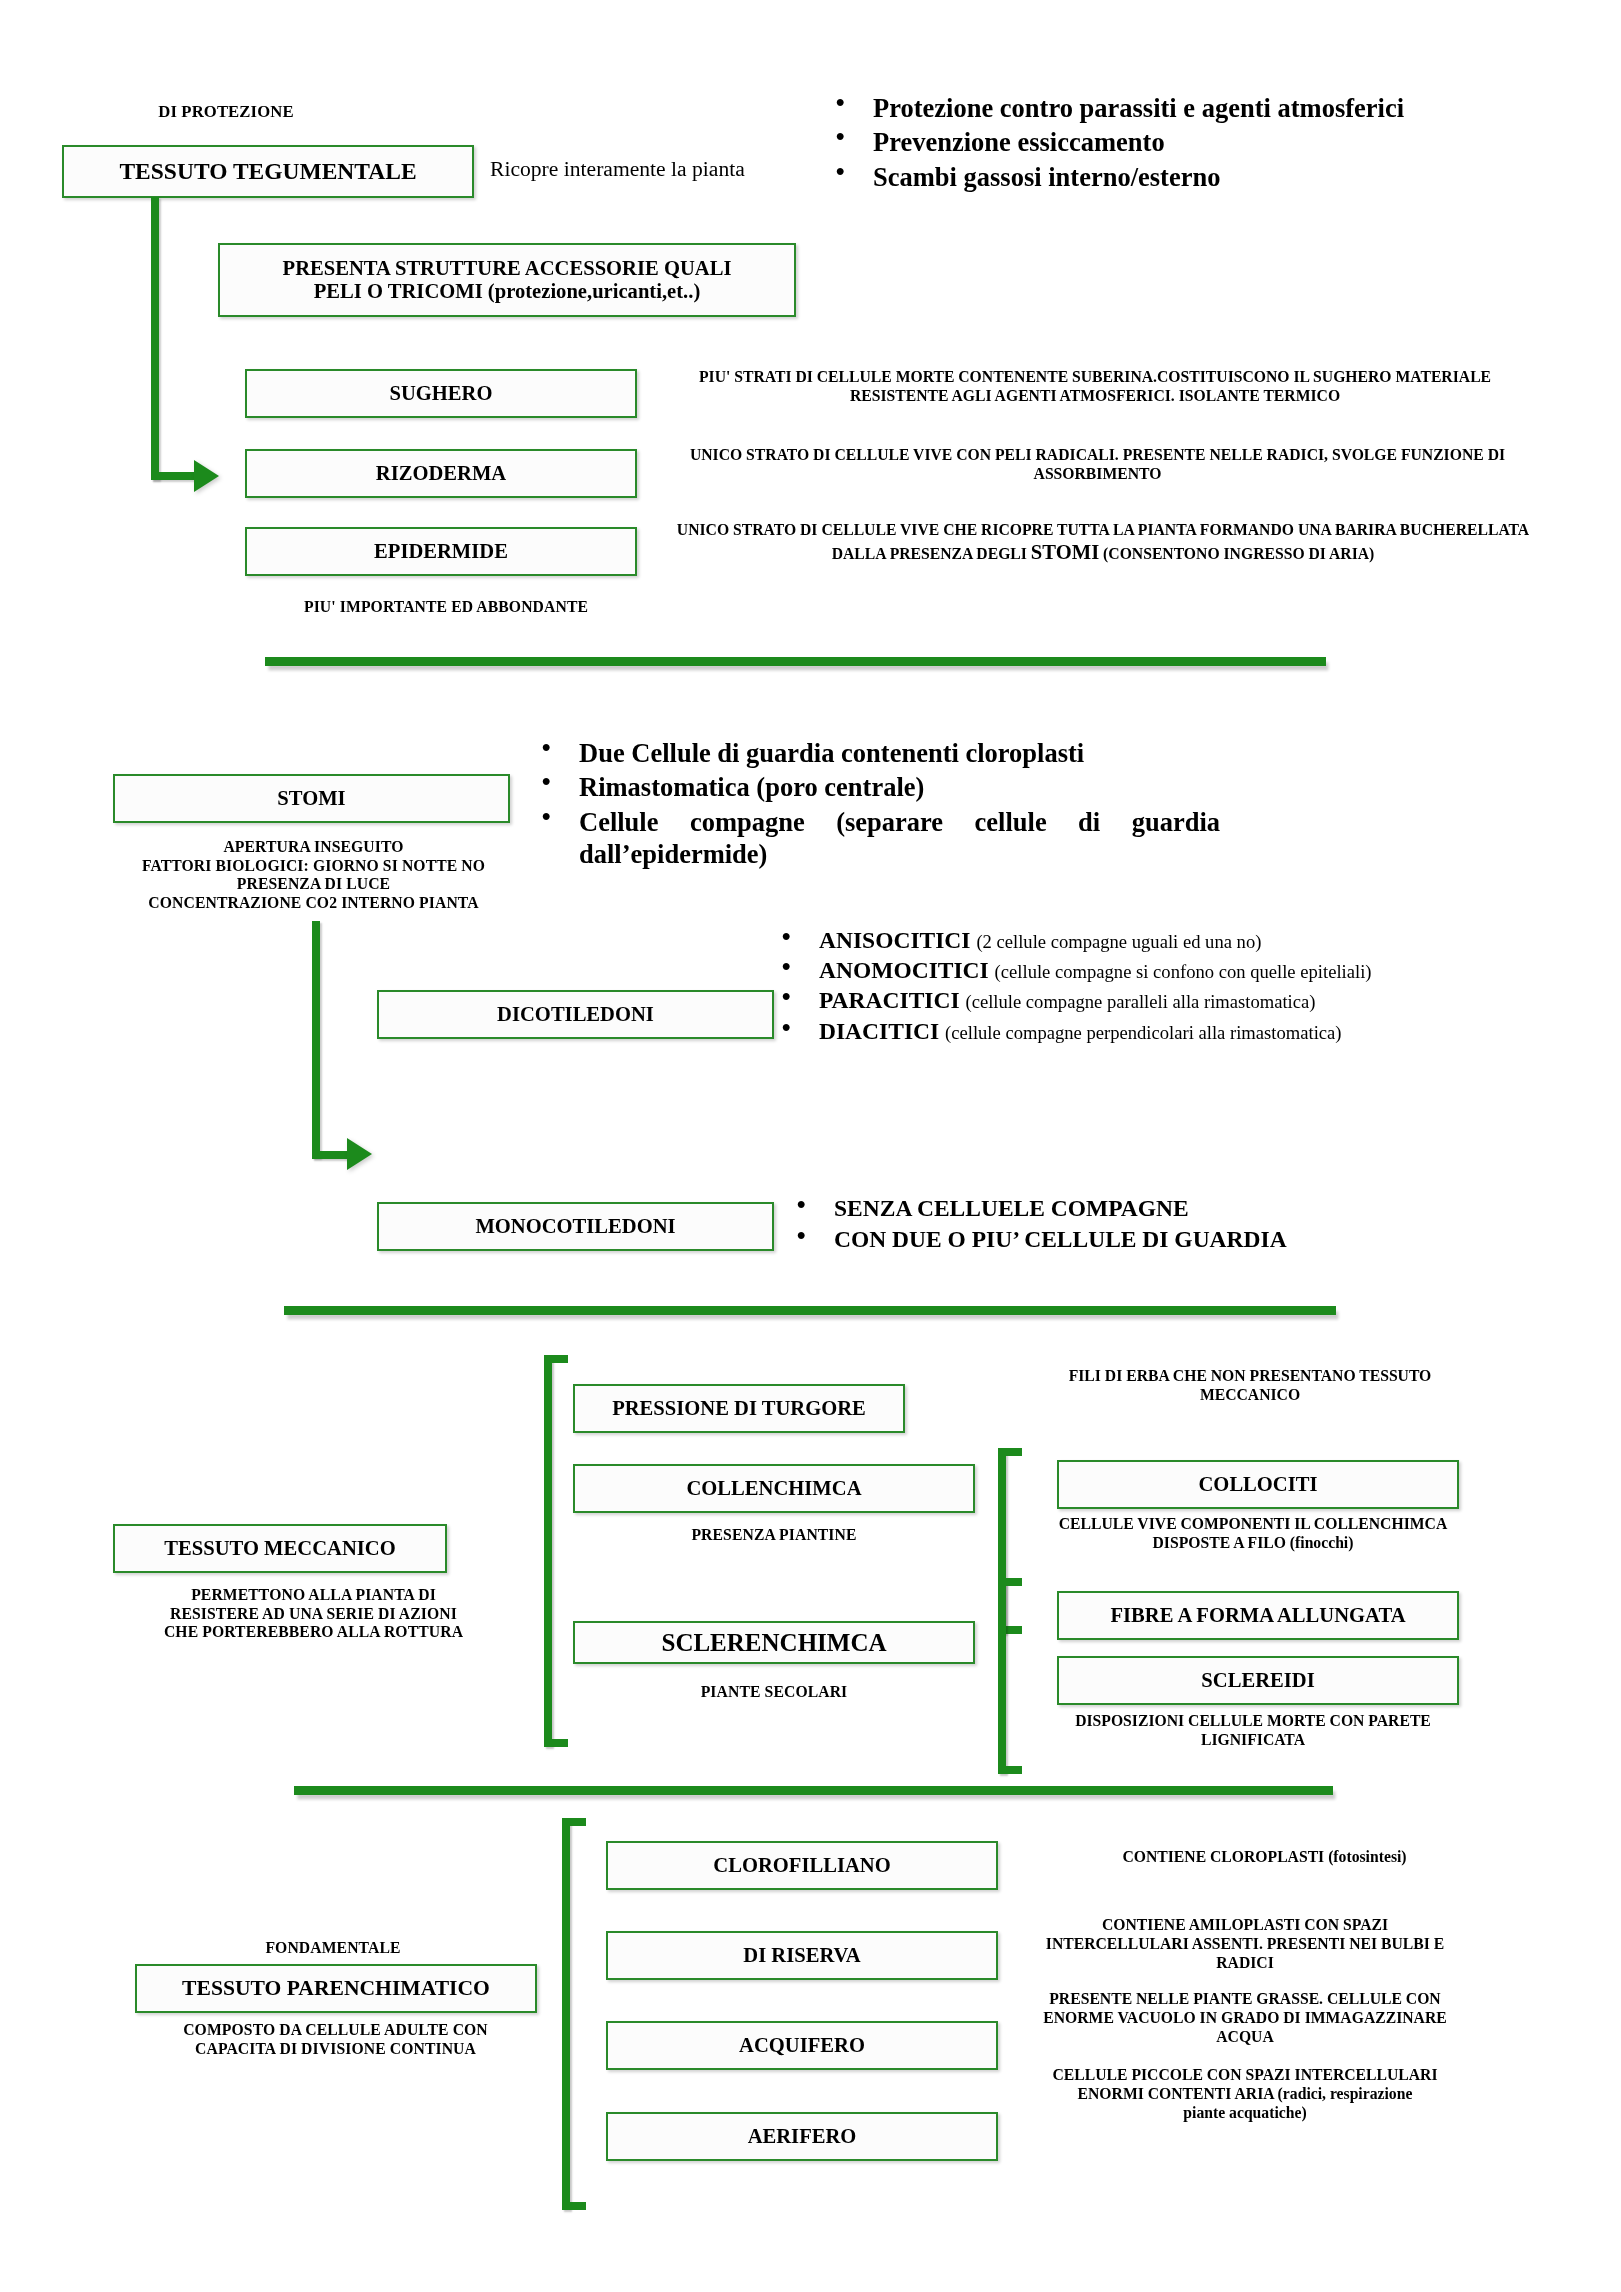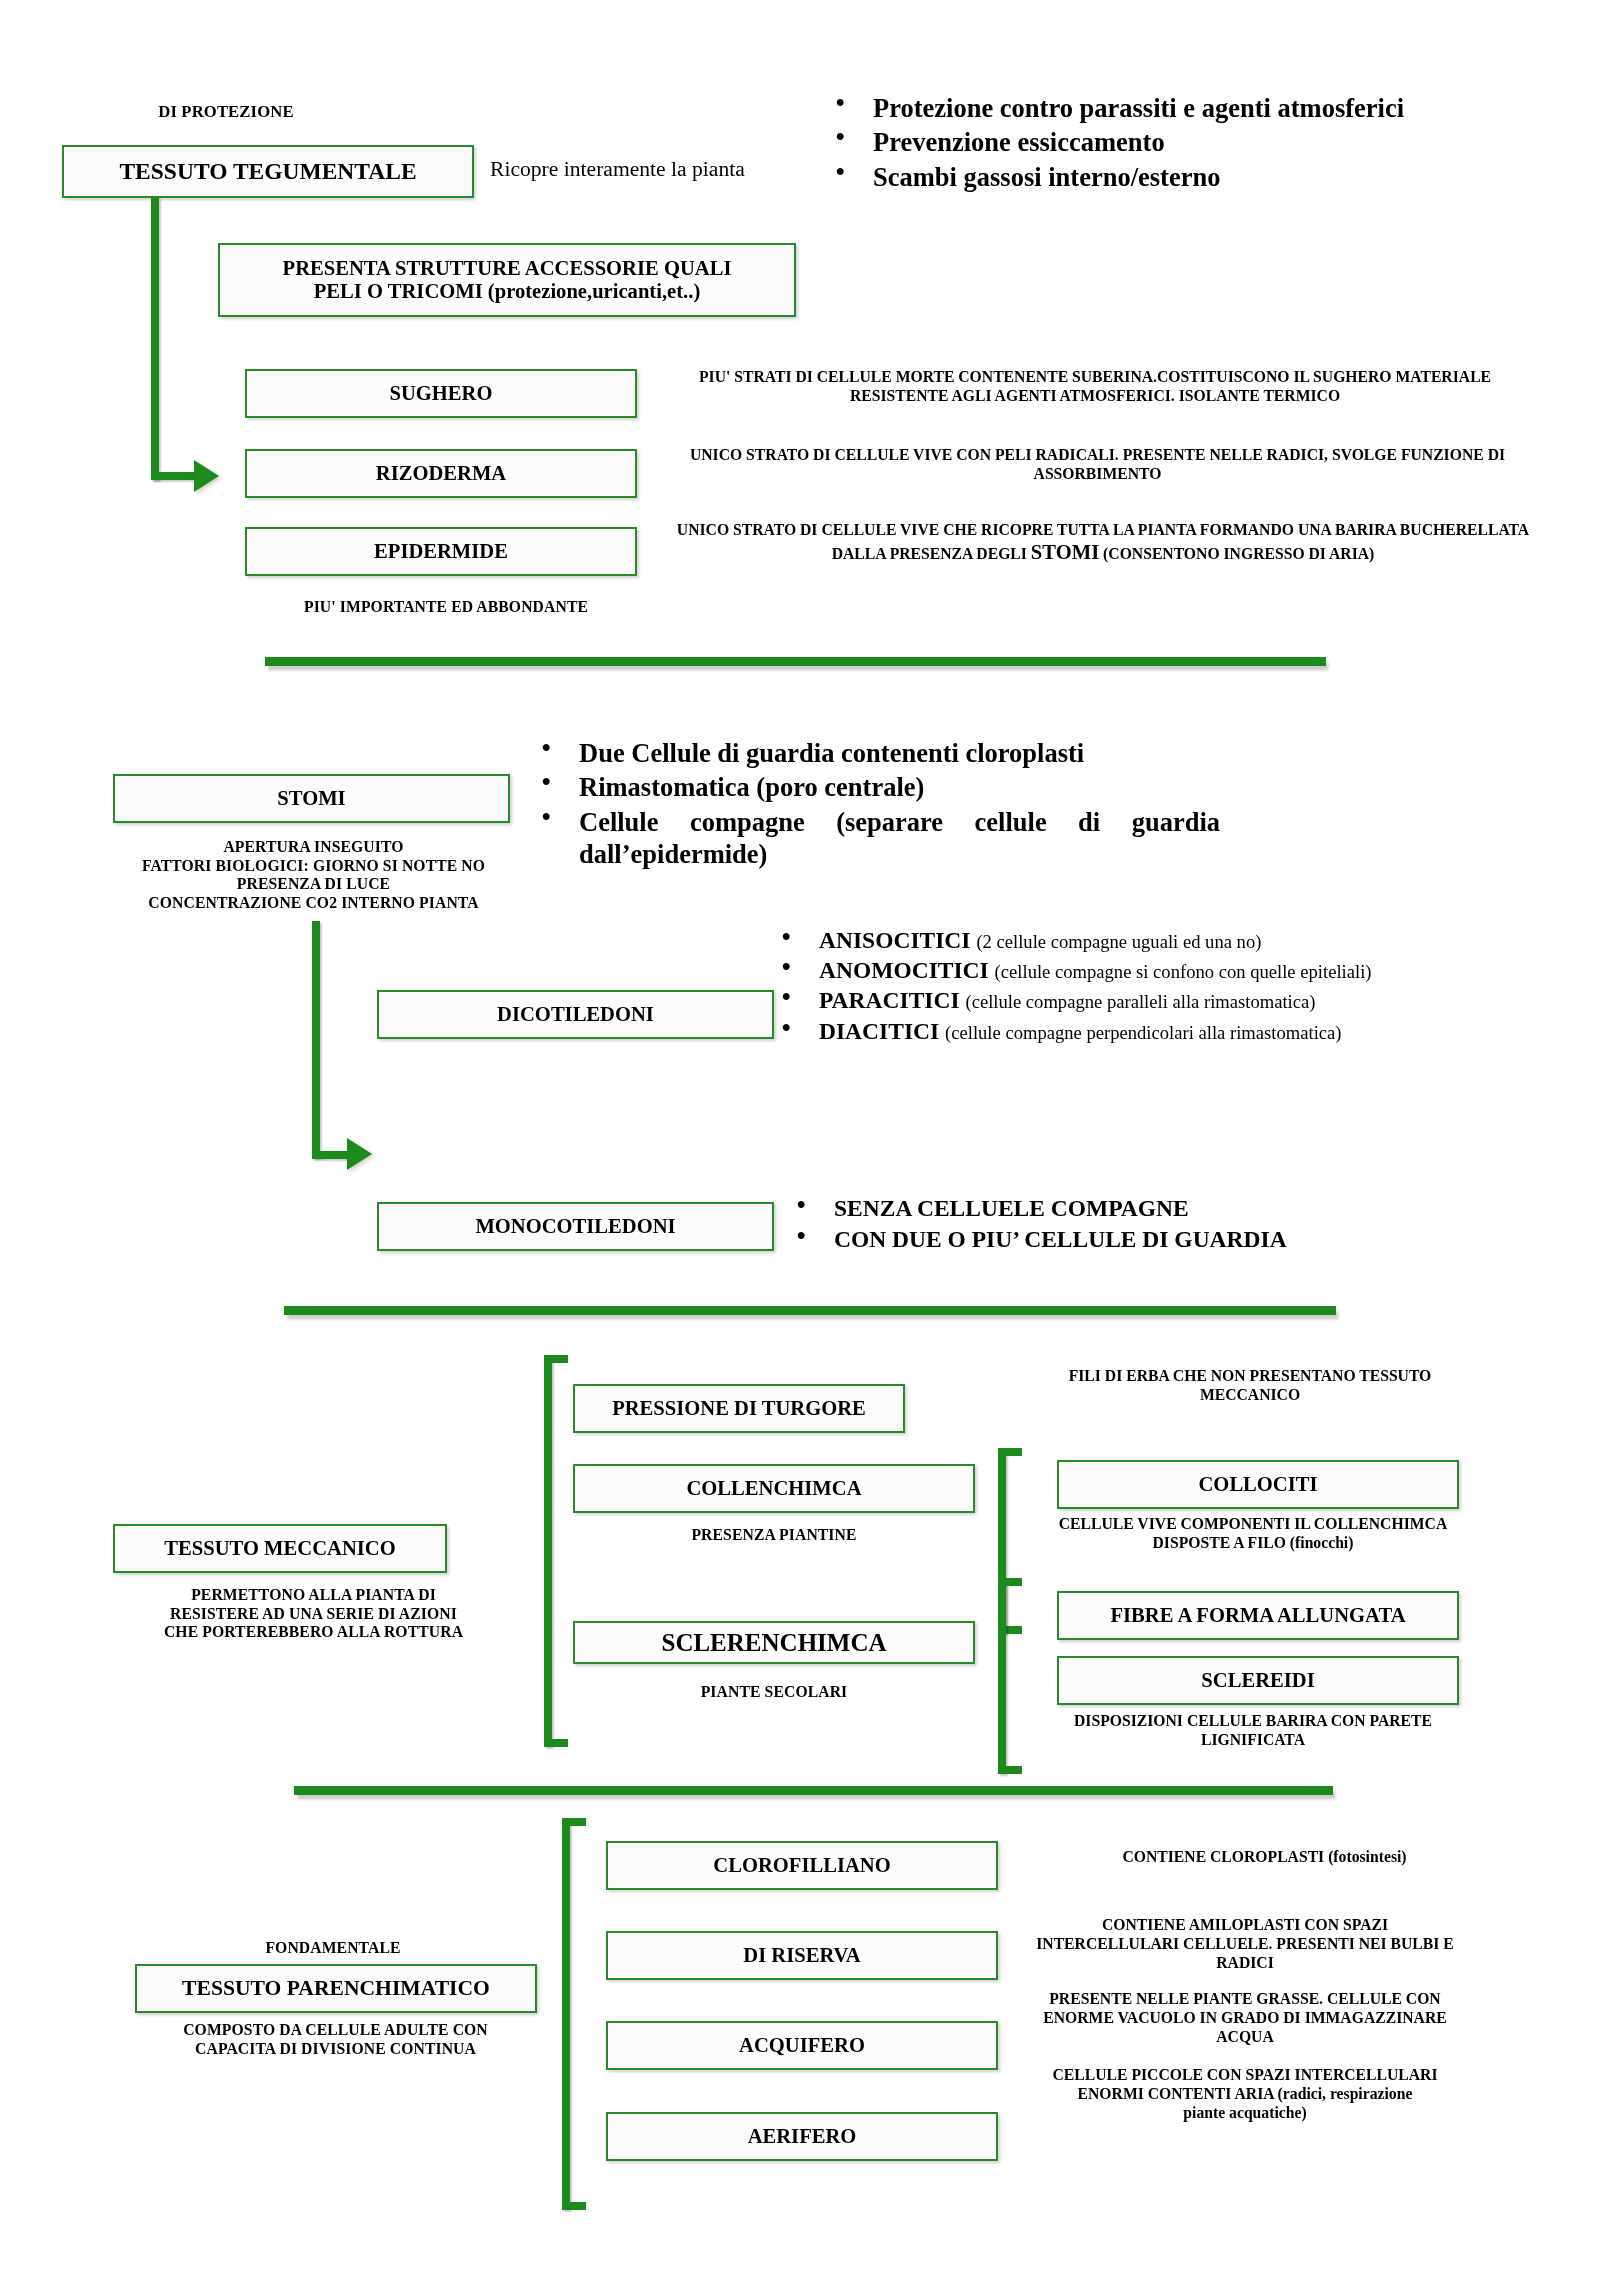--- a/index.html
+++ b/index.html
@@ -195,21 +195,21 @@
   <div class="abs cap" style="left:573px;top:1683px;width:402px;">PIANTE SECOLARI</div>
 
   <div class="brace" style="left:998px;top:1578px;width:29px;height:196px;">
     <div class="v"></div>
       <div class="t"></div>
       <div class="b"></div>
   </div>
   <div class="abs gbox" style="left:1057px;top:1591px;width:402px;height:49px;font-size:20.6px;">FIBRE A FORMA ALLUNGATA</div>
   <div class="abs gbox" style="left:1057px;top:1656px;width:402px;height:49px;font-size:20.6px;">SCLEREIDI</div>
   <div class="abs desc" style="left:1008px;top:1712px;width:490px;">
-    <div>DISPOSIZIONI CELLULE BARIRA CON PARETE</div>
+    <div>DISPOSIZIONI CELLULE MORTE CON PARETE</div>
     <div>LIGNIFICATA</div>
   </div>
 
   <div class="abs divider" style="left:294px;top:1786px;width:1039px;"></div>
 
   <div class="abs cap" style="left:127px;top:1939px;width:412px;">FONDAMENTALE</div>
 
   <div class="abs gbox" style="left:135px;top:1964px;width:402px;height:49px;font-size:21.6px;">TESSUTO PARENCHIMATICO</div>
 
   <div class="abs cap" style="left:127px;top:2021px;width:417px;">
@@ -224,21 +224,21 @@
   </div>
 
   <div class="abs gbox" style="left:606px;top:1841px;width:392px;height:49px;font-size:20.6px;">CLOROFILLIANO</div>
   <div class="abs desc" style="left:1039px;top:1848px;width:451px;">
     <div>CONTIENE CLOROPLASTI (fotosintesi)</div>
   </div>
 
   <div class="abs gbox" style="left:606px;top:1931px;width:392px;height:49px;font-size:20.6px;">DI RISERVA</div>
   <div class="abs desc" style="left:990px;top:1916px;width:510px;">
     <div>CONTIENE AMILOPLASTI CON SPAZI</div>
-    <div>INTERCELLULARI CELLUELE. PRESENTI NEI BULBI E</div>
+    <div>INTERCELLULARI ASSENTI. PRESENTI NEI BULBI E</div>
     <div>RADICI</div>
   </div>
 
   <div class="abs gbox" style="left:606px;top:2021px;width:392px;height:49px;font-size:20.6px;">ACQUIFERO</div>
   <div class="abs desc" style="left:990px;top:1990px;width:510px;">
     <div>PRESENTE NELLE PIANTE GRASSE. CELLULE CON</div>
     <div>ENORME VACUOLO IN GRADO DI IMMAGAZZINARE</div>
     <div>ACQUA</div>
   </div>
 

